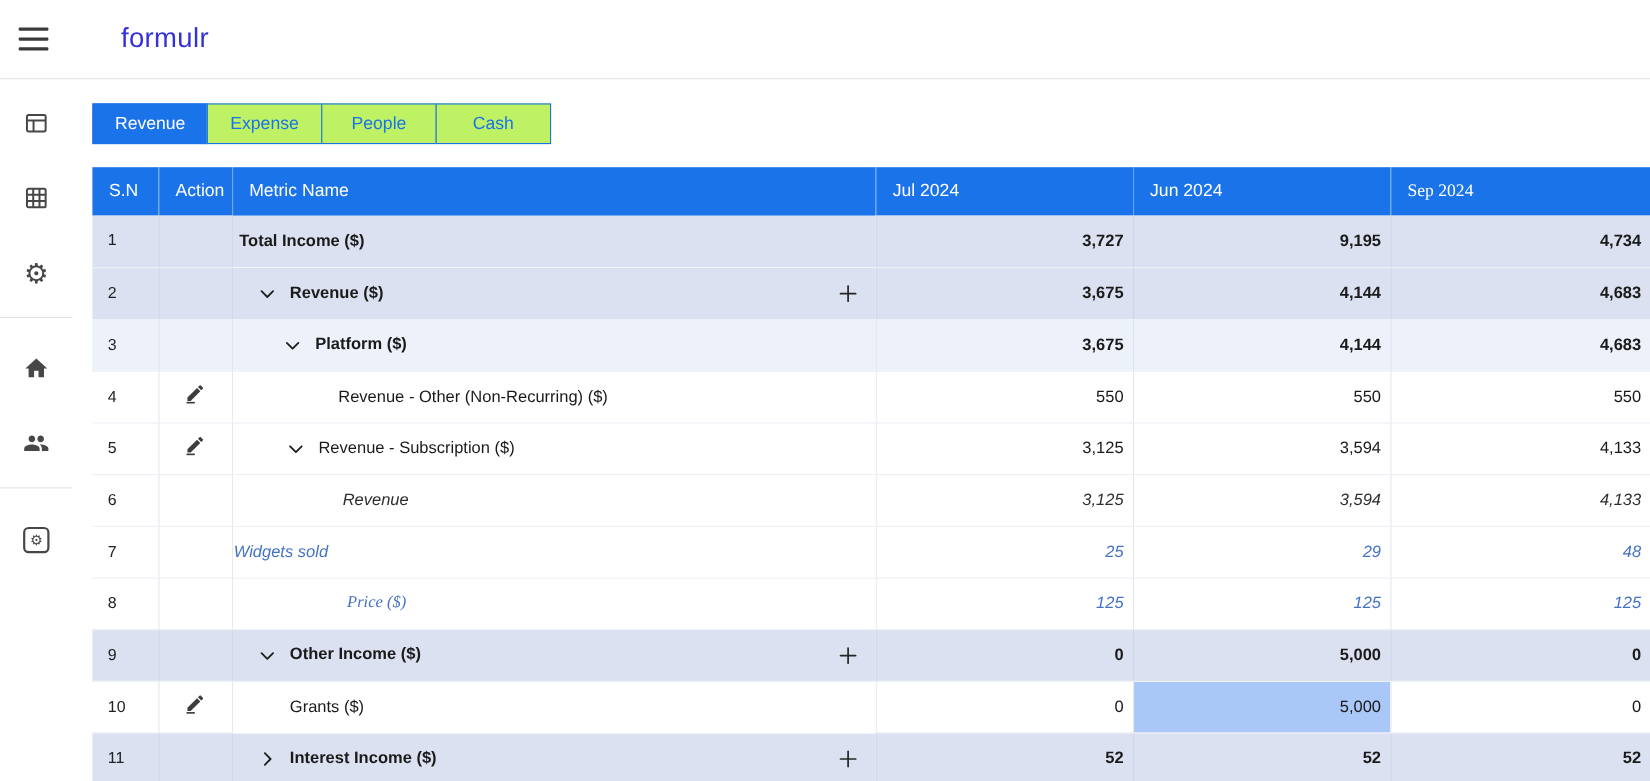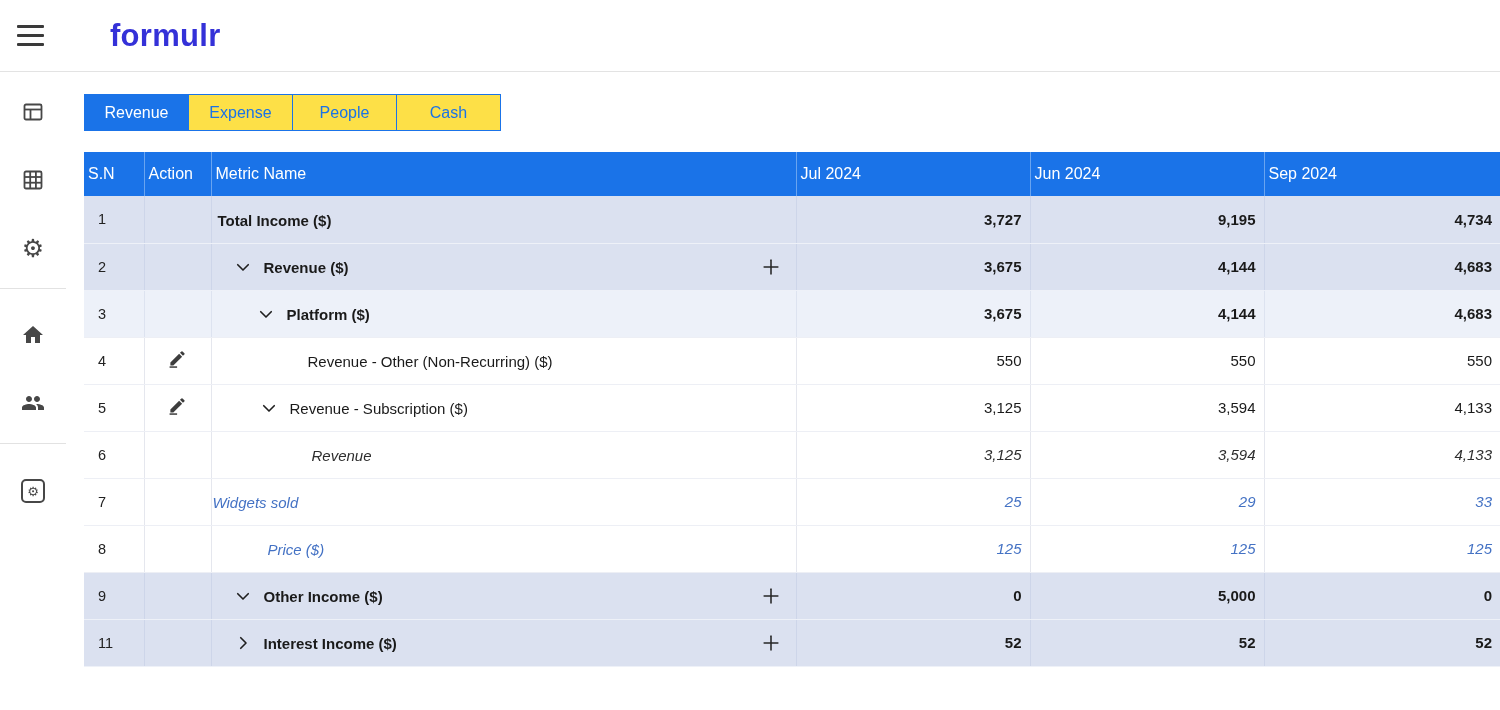--- a/index.html
+++ b/index.html
@@ -8,46 +8,46 @@
     width: 1500px; height: 710px; overflow: hidden;
     font-family: "Liberation Sans", "DejaVu Sans", sans-serif;
     background: #ffffff; color: #1a1a1a;
   }
 
   
   .topbar { height: 72px; display: flex; align-items: center; border-bottom: 1px solid #e3e3e3; background: #fff; }
   .hamburger { width: 42px; height: 42px; margin-left: 10px; background: none; border: none; cursor: pointer;
                display: flex; flex-direction: column; justify-content: center; gap: 6px; padding: 0 7px; }
   .hamburger span { display: block; height: 3px; width: 27px; background: #3a3a3a; border-radius: 1px; }
-  .logo { margin-left: 58px; font-size: 31px; font-weight: 700; color: #3431d8; letter-spacing: .3px; }
+  .logo { margin-left: 58px; font-size: 25px; font-weight: 400; color: #3431d8; letter-spacing: .3px; }
 
   
   .layout { display: flex; height: 637px; }
   .sidebar { width: 66px; flex-shrink: 0; padding-top: 28px; display: flex; flex-direction: column; align-items: center; }
   .side-btn { width: 42px; height: 26px; margin-bottom: 42px; padding: 0; background: none; border: none; cursor: pointer;
               display: flex; align-items: center; justify-content: center; color: #474747; }
   .side-divider { width: 66px; height: 1px; background: #e2e2e2; margin: -16px 0 34px 0; }
   .gear-glyph { font-size: 25px; line-height: 26px; color: #474747; font-family: "DejaVu Sans", sans-serif; }
   .gearbox { width: 24px; height: 24px; border: 2px solid #474747; border-radius: 5px;
              display: flex; align-items: center; justify-content: center; }
   .gearbox .gear-glyph { font-size: 13px; line-height: 13px; }
   main { flex: 1; padding-left: 18px; }
 
   
   .tab-bar { display: flex; margin: 22px 0 21px 0; }
   .tab { height: 37px; min-width: 105px; padding: 0 18px; font-size: 16px; font-family: inherit;
-         background: #fde047; color: #1a73e8; border: 1px solid #1a73e8; margin-left: -1px; cursor: pointer; }
+         background: #bef264; color: #1a73e8; border: 1px solid #1a73e8; margin-left: -1px; cursor: pointer; }
   .tab:first-child { margin-left: 0; }
   .tab.active { background: #1a73e8; color: #fff; }
 
   
   .grid { width: 100%; border-collapse: collapse; table-layout: fixed; }
   thead th { background: #1a73e8; color: #fff; height: 44px; font-weight: 400; font-size: 16px;
-             text-align: left; padding: 0 0 0 4px; border-right: 1px solid rgba(255,255,255,.35); }
-  thead th:last-child { border-right: none; }
+             text-align: left; padding: 0 0 0 15px; border-right: 1px solid rgba(255,255,255,.35); }
+  thead th:last-child { border-right: none; font-family: Liberation Serif, serif; }
   .col-sn { width: 60px; } .col-action { width: 67px; } .col-name { width: 585px; margin-top: 20px; }
   .col-m0 { width: 234px; } .col-m1 { width: 234px; }
 
   tbody td { height: 47px; font-size: 15px; border-bottom: 1px solid #edeff5; border-right: 1px solid #e5e7ee; }
   tbody td:last-child { border-right: none; }
   .row-group td { background: #dbe1f0; border-bottom-color: #eef1f8; border-right-color: #cdd5e9; }
   .row-subgroup td { background: #edf1f9; border-right-color: #dde3f0; }
   .row-white td { background: #fff; }
 
   .cell-sn { padding-left: 14px; font-size: 14.5px; color: #222; }
@@ -221,26 +221,26 @@
             <td class="cell-val style-italic">3,125</td>
             <td class="cell-val style-italic">3,594</td>
             <td class="cell-val style-italic">4,133</td>
           </tr>
           <tr class="row-white">
             <td class="cell-sn">7</td>
             <td class="cell-action"></td>
             <td class="cell-name style-italic-blue" style=""><span class="metric-label">Widgets sold</span></td>
             <td class="cell-val style-italic-blue">25</td>
             <td class="cell-val style-italic-blue">29</td>
-            <td class="cell-val style-italic-blue">33</td>
+            <td class="cell-val style-italic-blue">48</td>
           </tr>
           <tr class="row-white">
             <td class="cell-sn">8</td>
             <td class="cell-action"></td>
-            <td class="cell-name style-italic-blue" style="padding-left: 56px;"><span class="metric-label">Price ($)</span></td>
+            <td class="cell-name style-italic-blue" style="padding-left: 104px; font-family: Liberation Serif, serif;"><span class="metric-label">Price ($)</span></td>
             <td class="cell-val style-italic-blue">125</td>
             <td class="cell-val style-italic-blue">125</td>
             <td class="cell-val style-italic-blue">125</td>
           </tr>
           <tr class="row-group">
             <td class="cell-sn">9</td>
             <td class="cell-action"></td>
             <td class="cell-name style-bold" style="padding-left: 22px;"><span class="chev">
                 <svg width="18" height="18" viewBox="0 0 24 24" fill="none" stroke="#1f1f1f" stroke-width="2.2" stroke-linecap="round" stroke-linejoin="round">
                   <polyline points="5,9 12,16 19,9"></polyline>
@@ -248,20 +248,34 @@
               </span><span class="metric-label">Other Income ($)</span><span class="plus-btn">
                 <svg width="22" height="22" viewBox="0 0 24 24" fill="none" stroke="#262626" stroke-width="1.7" stroke-linecap="round">
                   <line x1="12" y1="4.5" x2="12" y2="19.5"></line>
                   <line x1="4.5" y1="12" x2="19.5" y2="12"></line>
                 </svg>
               </span></td>
             <td class="cell-val style-bold">0</td>
             <td class="cell-val style-bold">5,000</td>
             <td class="cell-val style-bold">0</td>
           </tr>
+          <tr class="row-white">
+            <td class="cell-sn">10</td>
+            <td class="cell-action"><span class="icon-btn">
+                <svg width="19" height="19" viewBox="0 0 24 24" fill="#3d3d3d">
+                  <path d="M3 15.75V19.5h3.75L17.81 8.44l-3.75-3.75L3 15.75z"></path>
+                  <path d="M20.71 5.54a1 1 0 0 0 0-1.41l-2.34-2.34a1 1 0 0 0-1.41 0l-1.83 1.83 3.75 3.75 1.83-1.83z"></path>
+                  <rect x="2" y="20.6" width="9.5" height="1.9"></rect>
+                </svg>
+              </span></td>
+            <td class="cell-name style-normal" style="padding-left: 52px;"><span class="metric-label">Grants ($)</span></td>
+            <td class="cell-val style-normal">0</td>
+            <td class="cell-val style-normal highlight">5,000</td>
+            <td class="cell-val style-normal">0</td>
+          </tr>
           <tr class="row-group">
             <td class="cell-sn">11</td>
             <td class="cell-action"></td>
             <td class="cell-name style-bold" style="padding-left: 22px;"><span class="chev">
                 <svg width="18" height="18" viewBox="0 0 24 24" fill="none" stroke="#1f1f1f" stroke-width="2.2" stroke-linecap="round" stroke-linejoin="round">
                   <polyline points="9,5 16,12 9,19"></polyline>
                 </svg>
               </span><span class="metric-label">Interest Income ($)</span><span class="plus-btn">
                 <svg width="22" height="22" viewBox="0 0 24 24" fill="none" stroke="#262626" stroke-width="1.7" stroke-linecap="round">
                   <line x1="12" y1="4.5" x2="12" y2="19.5"></line>

